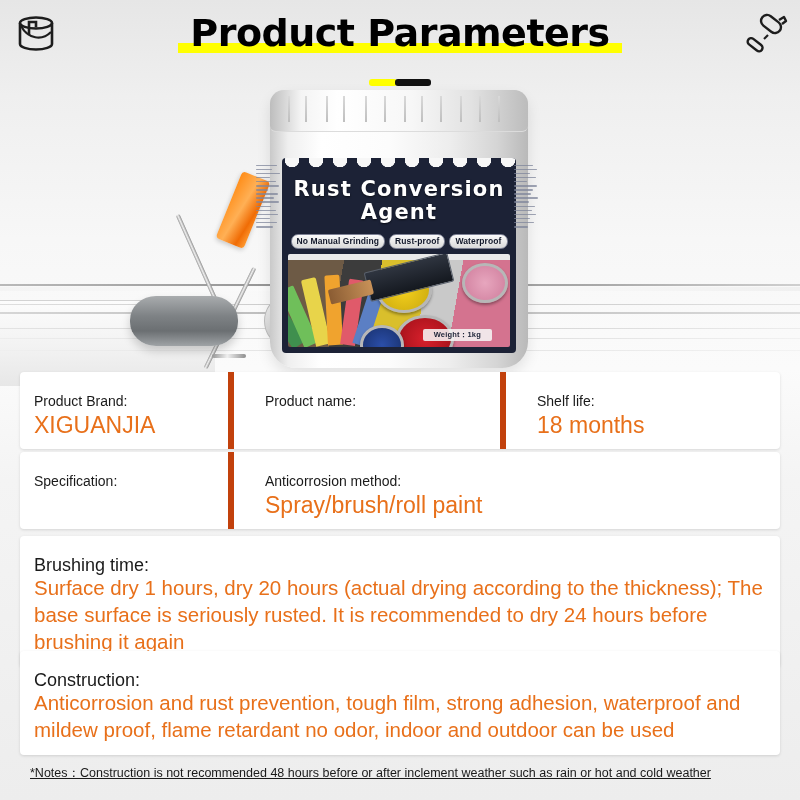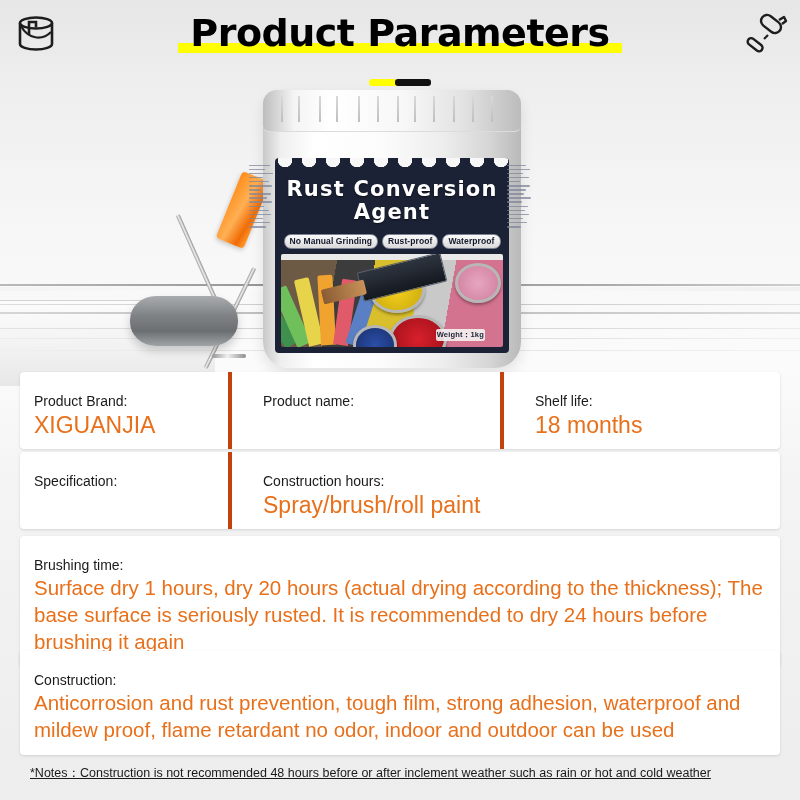--- a/index.html
+++ b/index.html
@@ -51,21 +51,21 @@
   .div-k { width:36px; background:#101010; margin-left:-2px; }
 
   .corner-icon { position:absolute; top:8px; width:52px; height:52px; }
   .corner-icon.left  { left:10px; }
   .corner-icon.right { right:10px; }
   .corner-icon svg { width:100%; height:100%; display:block; }
 
   
   .photo { position:absolute; left:150px; top:80px; width:420px; height:292px; }
 
-  .bucket { position:absolute; left:113px; top:10px; width:258px; height:278px; }
+  .bucket { position:absolute; left:120px; top:10px; width:258px; height:278px; }
   .bucket-body {
     position:absolute; left:0; top:0; width:258px; height:278px;
     border-radius:16px 16px 26px 26px;
     background:linear-gradient(90deg,#c9c9c9 0%,#efefef 7%,#ffffff 20%,#fcfcfc 46%,#ededed 70%,#d5d5d5 88%,#b9b9b9 100%);
     box-shadow:0 6px 14px rgba(0,0,0,0.10);
   }
   .bucket-rim {
     position:absolute; left:0; top:0; width:258px; height:42px;
     border-radius:14px 14px 6px 6px;
     background:linear-gradient(90deg,#bdbdbd,#f4f4f4 12%,#ffffff 26%,#f7f7f7 55%,#e2e2e2 78%,#bcbcbc 100%);
@@ -117,21 +117,21 @@
   .canrow { position:absolute; right:0; bottom:0; width:140px; height:84px; }
   .canrow i { position:absolute; border-radius:50%; border:3px solid #b7b7b7; box-shadow:0 2px 3px rgba(0,0,0,.35); }
   .brush { position:absolute; left:78px; top:8px; width:86px; height:30px;
     background:linear-gradient(180deg,#2f3540,#14181f); border-radius:2px; transform:rotate(-14deg);
     border:1px solid #59606c; }
   .brush::after { content:""; position:absolute; left:-40px; top:7px; width:44px; height:15px;
     background:linear-gradient(90deg,#8a5c33,#c89158); border-radius:2px; }
   .weight {
     position:absolute; right:18px; bottom:6px;
     background:rgba(245,245,245,.88); border-radius:2px;
-    color:#1c2236; font-size:7.5px; font-weight:700; padding:1px 1px;
+    color:#1c2236; font-size:7.5px; font-weight:700; padding:1px 11px;
     letter-spacing:.2px;
   }
   .microtext { position:absolute; top:72px; width:26px; height:190px; overflow:hidden; }
   .microtext.l { left:-14px; }
   .microtext.r { right:-12px; }
   .microtext i { display:block; height:1.5px; margin:2.6px 0 0 0;
     background:#7f869b; opacity:.75; border-radius:1px; }
 
   
   .roller { position:absolute; left:0; top:90px; width:140px; height:200px; }
@@ -156,29 +156,29 @@
     border:1px solid #bcbcbc; }
 
   
   .card {
     position:absolute; left:20px; width:760px;
     background:#ffffff; border-radius:4px;
     box-shadow:0 1px 3px rgba(0,0,0,0.13);
   }
   .row-card { display:flex; }
   .cell { flex:1; padding:8px 0 9px 14px; position:relative; }
-  .cell + .cell { border-left:4px solid #c2410c;padding-left:31px; }
+  .cell + .cell { border-left:6px solid #c2410c;padding-left:31px; }
   .cell.c1 { flex:0 0 208px; }
   .cell.c2 { flex:0 0 272px; }
   .cell.c3 { flex:1; }
   .k { font-size:14px; color:#1a1a1a; line-height:18px;margin-top:12px; }
   .v { font-size:23px; color:#e8701a; line-height:30px; white-space:nowrap; }
 
   .blk { padding:8px 14px 12px; }
-  .blk .k { font-size:14px; }
+  .blk .k { font-size:18px; }
   .blk .v { font-size:20.5px; line-height:27px; white-space:normal; }
 
   .note {
     position:absolute; left:30px; top:765px; width:740px;
     font-size:12.5px; color:#1a1a1a; line-height:16px;text-decoration:underline;
   }
 </style>
 </head>
 <body>
 
@@ -337,21 +337,21 @@
     <div class="k">Shelf life:</div>
     <div class="v">18 months</div>
   </div>
 </div>
 
 <div class="card row-card" style="top:452px;">
   <div class="cell c1">
     <div class="k">Specification:</div>
   </div>
   <div class="cell c3">
-    <div class="k">Construction hours:</div>
+    <div class="k">Anticorrosion method:</div>
     <div class="v">Spray/brush/roll paint</div>
   </div>
 </div>
 
 <div class="card blk" style="top:536px;">
   <div class="k">Brushing time:</div>
   <div class="v">Surface dry 1 hours, dry 20 hours (actual drying according to the thickness); The base surface is seriously rusted. It is recommended to dry 24 hours before brushing it again</div>
 </div>
 
 <div class="card blk" style="top:651px;">

